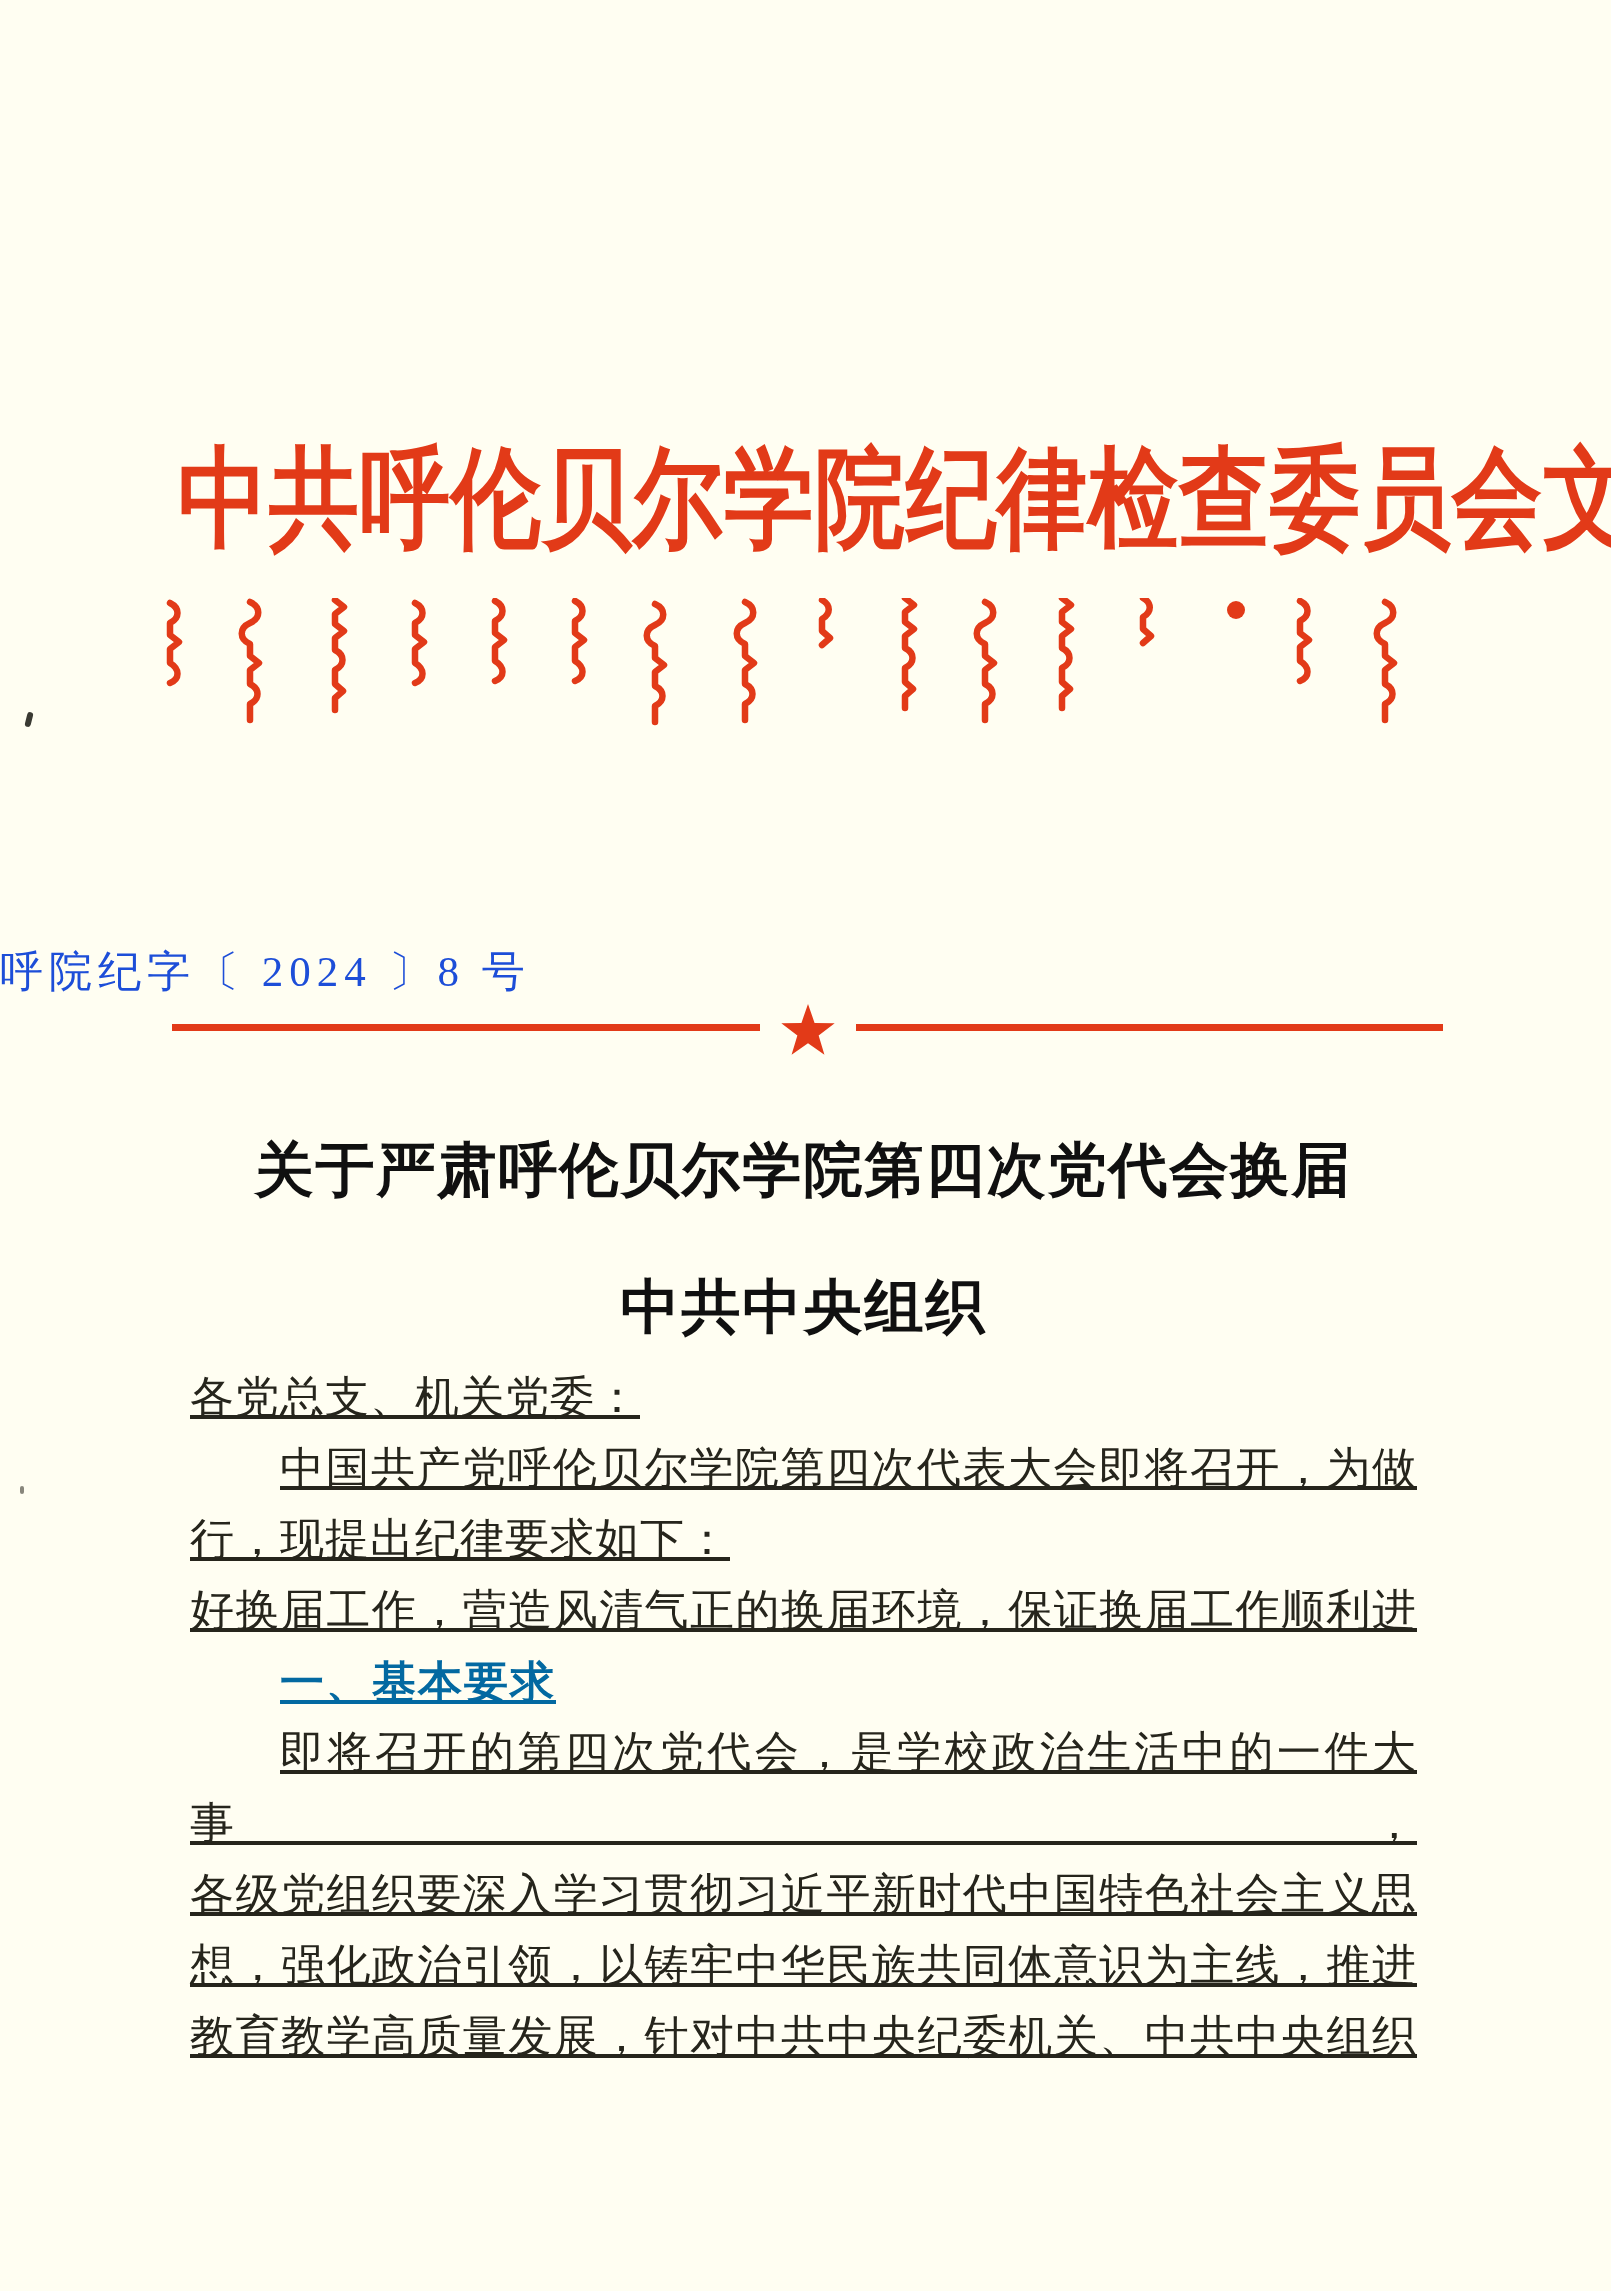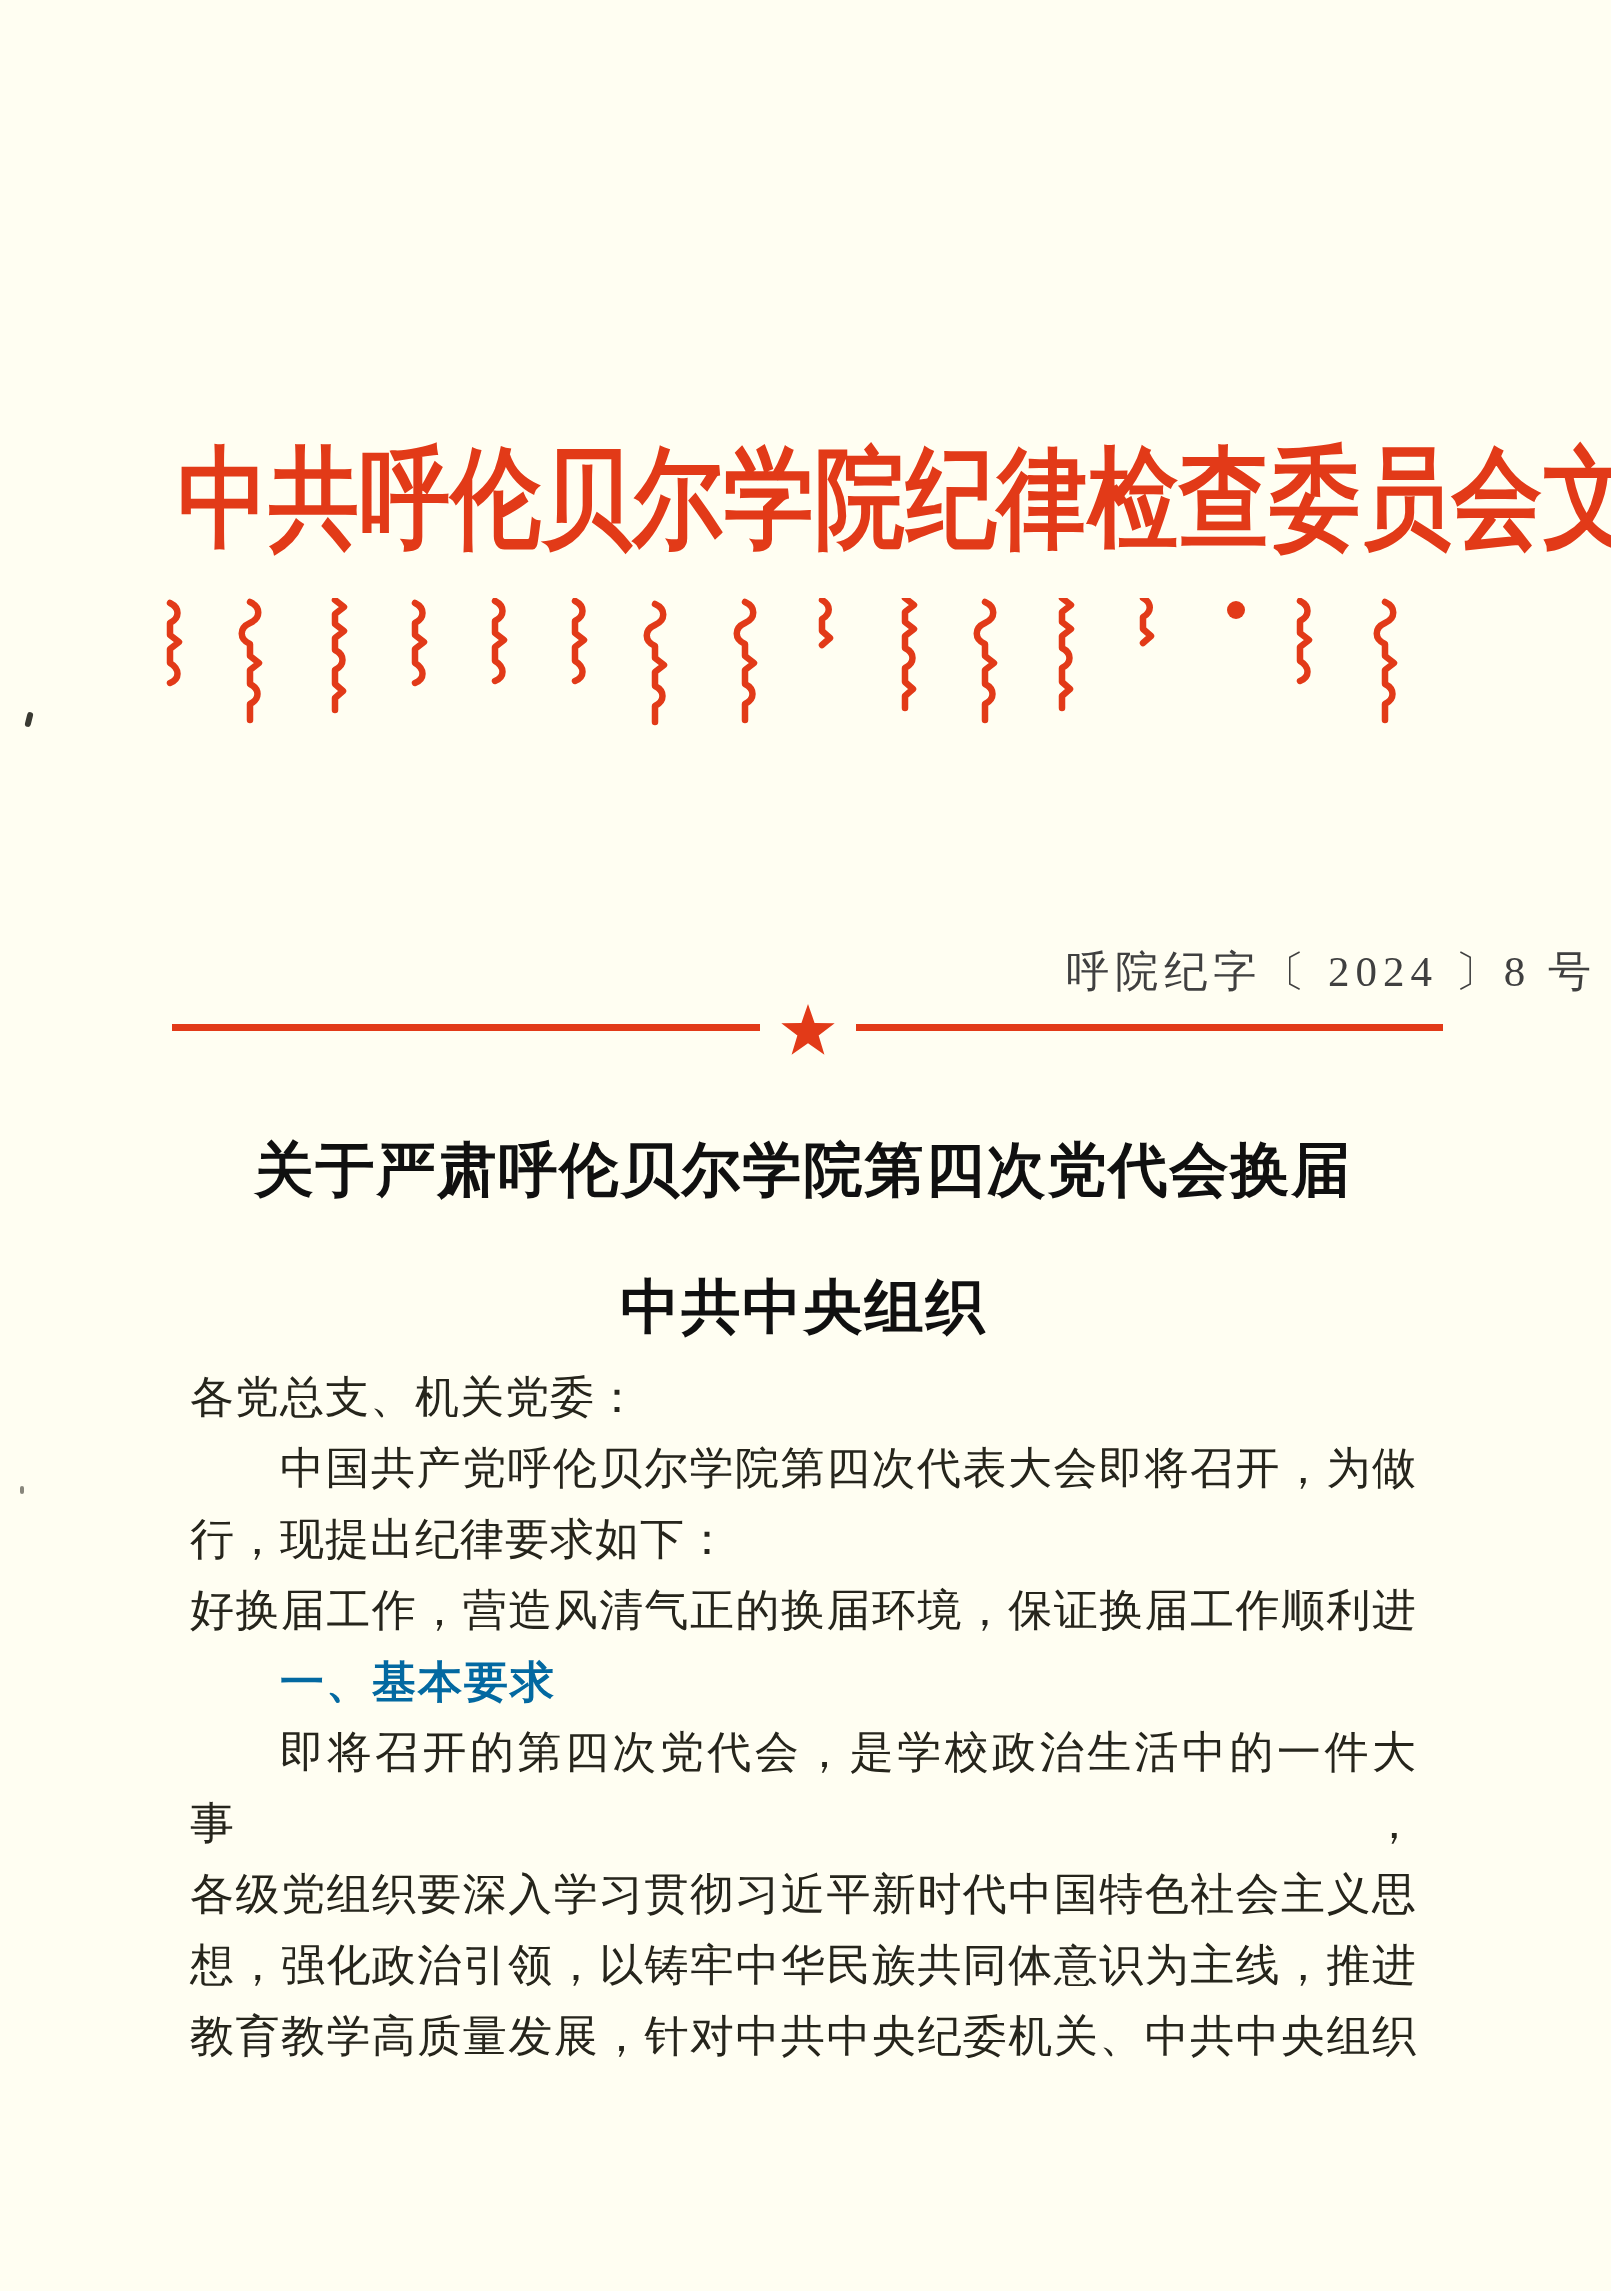--- a/index.html
+++ b/index.html
@@ -26,22 +26,22 @@
     text-align:justify;text-align-last:justify;
     white-space:nowrap;letter-spacing:1px;
   }
   
   .mongol-band{position:absolute;top:598px;left:166px;}
   .mongol-band path{stroke:var(--accent);stroke-width:6.5;fill:none;stroke-linecap:round;stroke-linejoin:round;}
   .mongol-band .dotpath{fill:var(--accent);stroke:none;}
   
   .doc-number{
     position:absolute;top:946px;left:0;width:1597px;
-    text-align:right;
-    font-size:43px;line-height:52px;color:#404040;
+    text-align:left;
+    font-size:43px;line-height:52px;color:#1d4ed8;
     letter-spacing:6px;
     font-family:"Liberation Serif","DejaVu Serif",serif;
   }
   
   .divider{
     position:absolute;top:1000px;left:172px;width:1271px;height:62px;
     display:flex;align-items:center;
   }
   .divider .seg{height:7px;background:var(--accent);flex:1;transform:translateY(-4px);}
   .divider .star-wrap{width:96px;display:flex;justify-content:center;align-items:center;}
@@ -53,21 +53,21 @@
     font-weight:700;font-size:59px;line-height:137px;
     letter-spacing:2px;white-space:nowrap;
   }
   
   .body-text{
     position:absolute;top:1362px;left:190px;width:1227px;
     color:var(--ink);
     font-size:44px;line-height:71px;letter-spacing:1px;
     font-family:"Liberation Serif","DejaVu Serif",serif;
   }
-  .ln{white-space:nowrap;}
+  .ln{white-space:nowrap;text-decoration:underline;}
   .ln.fill{white-space:normal;text-align:justify;text-align-last:justify;}
   .ln.indent{text-indent:90px;}
   .ln.bold{
     font-family:"Liberation Sans","DejaVu Sans",sans-serif;
     font-weight:700;color:#0369a1;letter-spacing:2px;
   }
   
   .artifact-a{position:absolute;left:26px;top:712px;width:6px;height:15px;
     background:#3a3a33;border-radius:3px;transform:rotate(14deg);}
   .artifact-b{position:absolute;left:20px;top:1486px;width:4px;height:8px;

